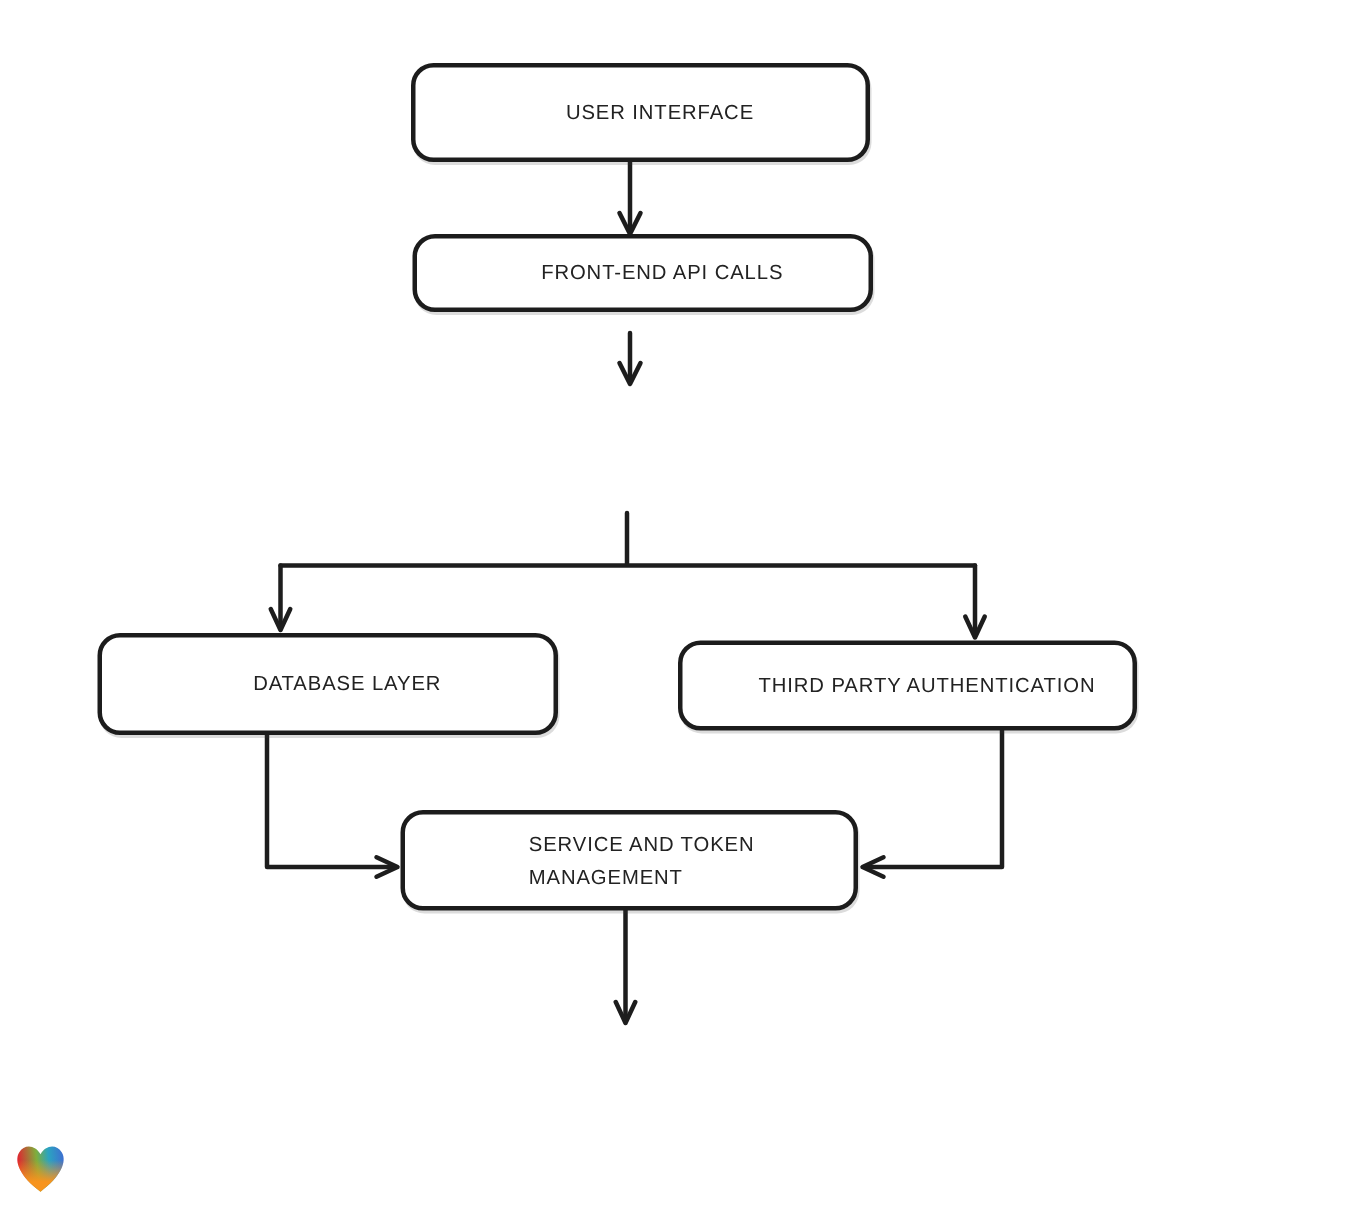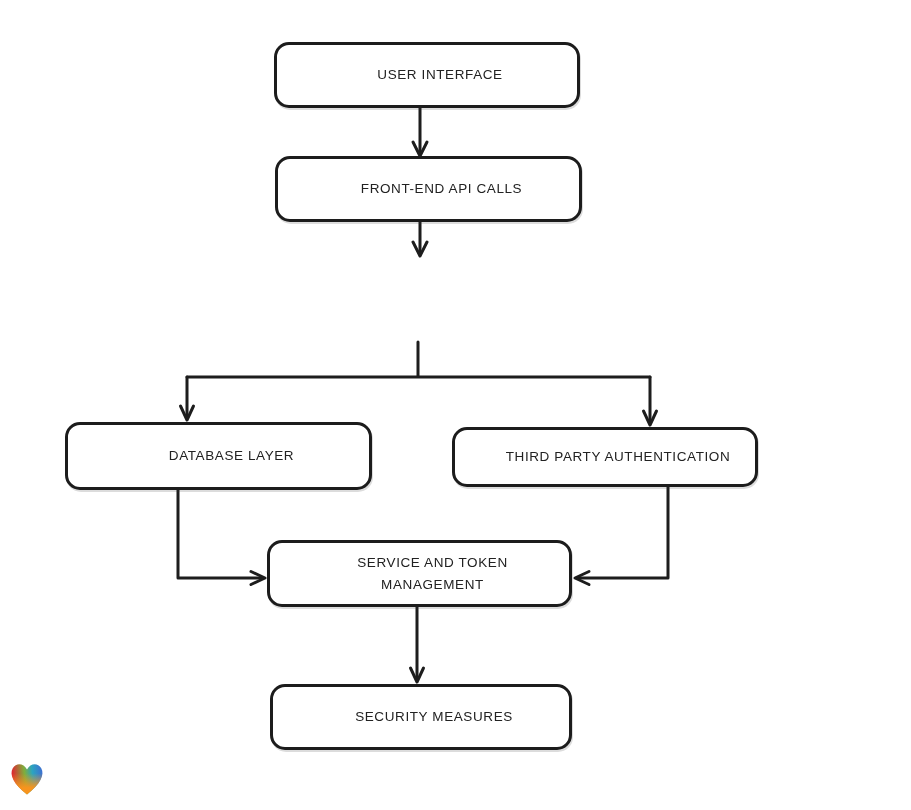--- a/index.html
+++ b/index.html
@@ -32,35 +32,34 @@
   }
   .node {
     position: absolute;
     box-sizing: border-box;
     background: #ffffff;
     border: 3.5px solid #1c1c1c;
     border-radius: 15px;
     display: flex;
     align-items: center;
     justify-content: center;
-    text-align: center;
     box-shadow: 1px 2px 0 rgba(60,60,60,0.18);
     padding-left: 26px;
   }
   .node .label {
     display: block;
     font-size: 13.5px;
     line-height: 1.6;
     letter-spacing: 0.6px;
     color: #222222;
     font-weight: normal;
   }
   
   .n1 { left: 274px; top: 42px;  width: 306px; height: 66px; }
-  .n2 { left: 275px; top: 156px; width: 307px; height: 66px; }
+  .n2 { left: 275px; top: 156px; width: 307px; height: 52px; }
   .n3 { left: 275px; top: 258px; width: 307px; height: 84px; }
   .n4 { left: 65px;  top: 422px; width: 307px; height: 68px; }
   .n5 { left: 452px; top: 427px; width: 306px; height: 60px; }
   .n6 { left: 267px; top: 540px; width: 305px; height: 67px; }
   .n7 { left: 270px; top: 684px; width: 302px; height: 66px; }
   
   .n3 .label { max-width: 205px; }
   .n6 .label { max-width: 160px; }
   .logo {
     position: absolute;
@@ -124,23 +123,20 @@
   </div>
 
   <div class="node n4">
     <span class="label">DATABASE LAYER</span>
   </div>
 
   <div class="node n6">
     <span class="label">SERVICE AND TOKEN MANAGEMENT</span>
   </div>
 
-  <div class="node n7">
-    <span class="label">SECURITY MEASURES</span>
-  </div>
 
   <svg class="logo" viewBox="0 0 32 30" xmlns="http://www.w3.org/2000/svg">
     <defs>
       <linearGradient id="heartX" x1="0" y1="0.35" x2="1" y2="0.25">
         <stop offset="0" stop-color="#e41f30"></stop>
         <stop offset="0.42" stop-color="#7fae3c"></stop>
         <stop offset="0.68" stop-color="#2ba4c0"></stop>
         <stop offset="1" stop-color="#3e6fd1"></stop>
       </linearGradient>
       <linearGradient id="heartY" x1="0" y1="0" x2="0" y2="1">

